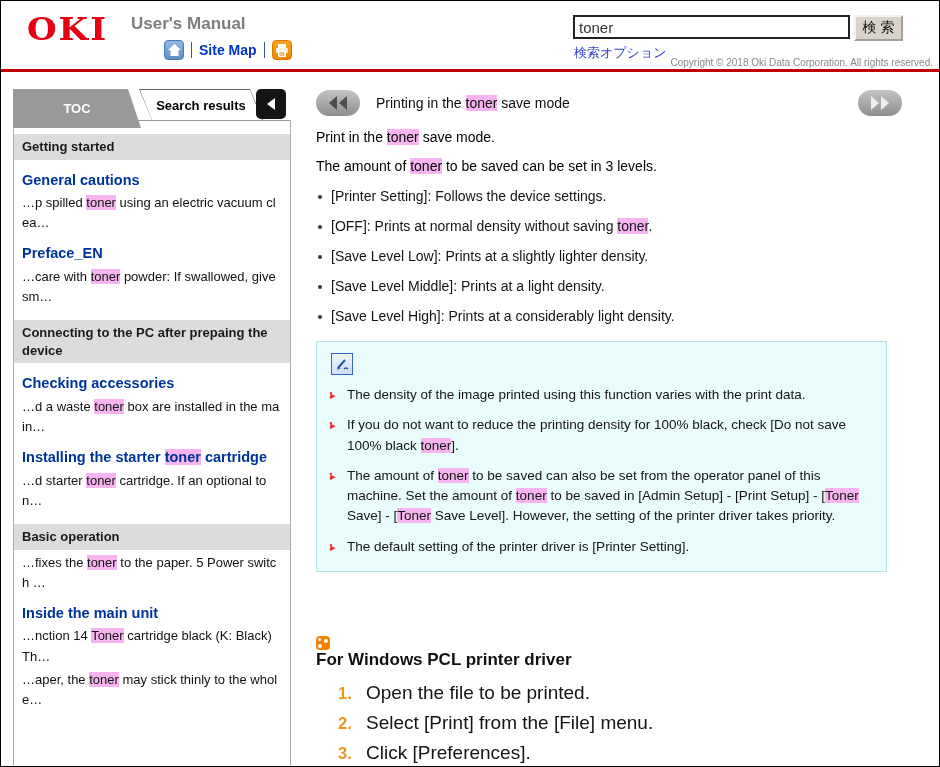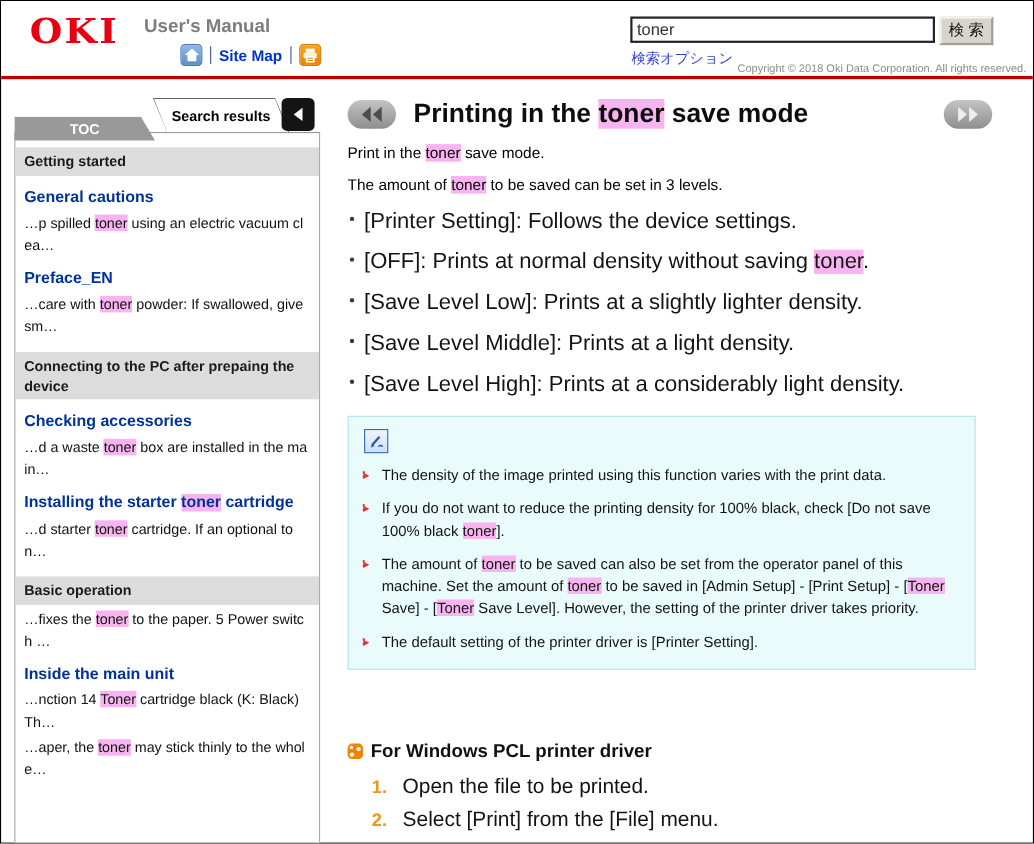--- a/index.html
+++ b/index.html
@@ -27,21 +27,21 @@
                   padding:0 4px; color:#333; font-family:inherit; }
   .search-button { position:absolute; left:281px; top:0; width:49px; height:26px; background:#d8d4cc;
                    border:2px outset #f4f2ee; font-size:14px; color:#111; cursor:pointer;
                    font-family:inherit; }
   .search-options { position:absolute; left:573px; top:43px; font-size:13px; color:#3344cc; cursor:pointer; }
   .copyright { position:absolute; right:6px; top:56px; font-size:10px; color:#8a8a8a; }
 
   
   .sidebar { position:absolute; left:12px; top:88px; width:278px; height:679px; }
   .tabs { position:relative; height:31px; }
-  .tab { position:absolute; top:17px; height:22px; display:flex; align-items:center; justify-content:center;
+  .tab { position:absolute; top:0; height:39px; display:flex; align-items:center; justify-content:center;
          font-size:13px; font-weight:bold; cursor:pointer; }
   .tab-toc { left:0; width:128px; background:#999; color:#fff;
              clip-path:polygon(0 0, calc(100% - 13px) 0, 100% 100%, 0 100%); }
   .tab-active-outline { position:absolute; left:126px; top:0; width:124px; height:31px; background:#666;
              clip-path:polygon(0 0, calc(100% - 13px) 0, 100% 100%, 13px 100%); }
   .tab-search { left:127px; width:122px; top:1px; height:30px; background:#fff; color:#000;
              clip-path:polygon(0 0, calc(100% - 12px) 0, 100% 100%, 12px 100%); }
   .collapse-btn { position:absolute; right:5px; top:0; width:30px; height:30px; background:#141414;
              border-radius:5px; display:flex; align-items:center; justify-content:center; cursor:pointer; }
   .side-panel { border-left:1px solid #aaa; border-right:1px solid #aaa; height:648px; overflow:hidden;
@@ -58,36 +58,36 @@
   .result-title { color:#003399; font-weight:bold; font-size:14.5px; margin-top:11px; cursor:pointer;
                   line-height:1.35; }
   .result-snippet { font-size:13px; color:#111; line-height:1.55; margin-top:3px; word-break:break-all; }
 
   
   .main { position:absolute; left:315px; top:89px; width:586px; }
   .title-row { display:flex; align-items:center; }
   .nav-btn { width:44px; height:26px; border-radius:13px; border:none; cursor:pointer;
              background:linear-gradient(#c4c4c4,#8e8e8e); display:flex; align-items:center;
              justify-content:center; padding:0; }
-  .page-title { flex:1; margin-left:16px; font-size:24px; font-weight:bold; color:#0d0d0d; }
+  .page-title { flex:1; margin-left:16px; font-size:14px; font-weight:normal; color:#0d0d0d; }
   .hl { background:#f8b4f0; }
   .para { font-size:14px; margin-top:13px; color:#000000; }
   .bullets { list-style:none; margin-top:14px; }
-  .bullets li { position:relative; padding-left:15px; margin:14px 0; font-size:20px; color:#141414; }
+  .bullets li { position:relative; padding-left:15px; margin:14px 0; font-size:14px; color:#141414; }
   .bullets li::before { content:""; position:absolute; left:2px; top:7px; width:4px; height:4px;
              border-radius:50%; background:#3a3a3a; }
   .note-box { margin-top:17px; width:571px; background:#e9fcfb; border:1px solid #b5e3e7;
              padding:9px 12px 14px 12px; }
   .note-icon { width:22px; height:22px; border:1px solid #3366bb; background:linear-gradient(#eef5ff,#cfe0f5);
              display:flex; align-items:center; justify-content:center; margin:2px 0 8px 2px; }
   .note-item { display:flex; margin-top:10px; font-size:13.5px; line-height:1.5; color:#141414; }
   .note-bullet { flex:0 0 18px; color:#e03333; font-size:11px; letter-spacing:-2px; padding-top:2px;
              font-weight:bold; }
   .section { margin-top:64px; }
-  .section-head { display:flex; align-items:center; }
+  .section-head { display:flex; align-items:flex-start;flex-direction:column; }
   .section-icon { position:relative; width:14px; height:14px; background:#f08300; border-radius:4px;
              margin-right:7px; }
   .section-icon i { position:absolute; width:4px; height:4px; border-radius:50%; background:#fff; }
   .section-icon i:nth-child(1){ left:2px; top:2px; width:3px; height:3px; }
   .section-icon i:nth-child(2){ right:2px; top:3px; }
   .section-icon i:nth-child(3){ left:2px; bottom:2px; }
   .section-title { font-size:17px; font-weight:bold; color:#101010; }
   .steps { margin:12px 0 0 22px; }
   .step { display:flex; align-items:baseline; margin-top:8px; }
   .step-num { flex:0 0 28px; color:#f0941e; font-weight:bold; font-size:16.5px; }

